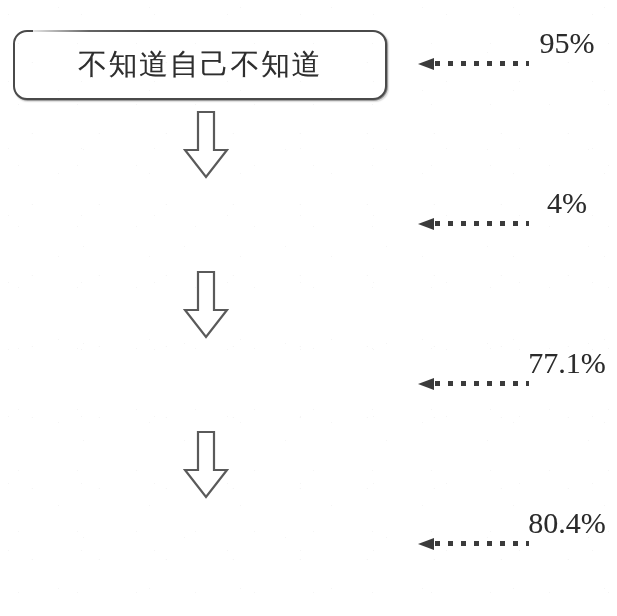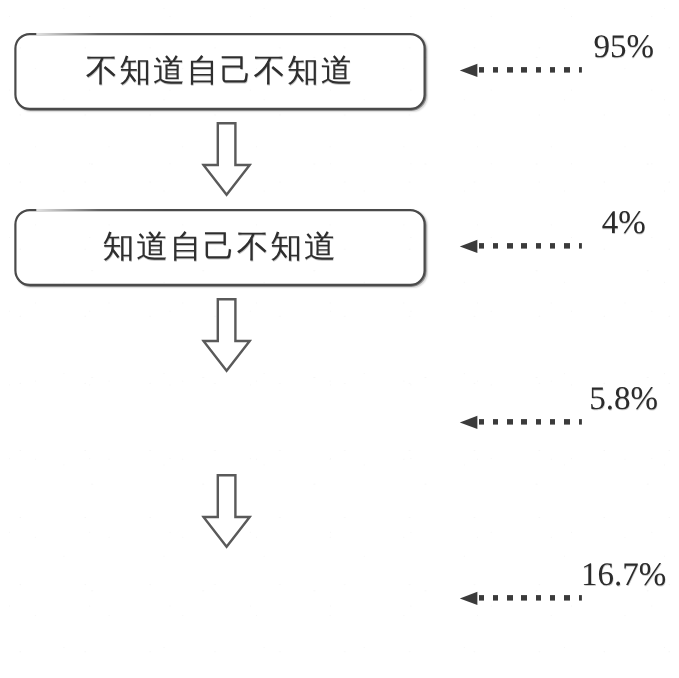--- a/index.html
+++ b/index.html
@@ -173,52 +173,49 @@
     <div class="pct-value">95%</div>
   </div>
 
   <div class="block-arrow a0">
     <svg viewBox="0 0 46 70" xmlns="http://www.w3.org/2000/svg" aria-hidden="true">
       <path d="M15 2 L31 2 L31 40 L44 40 L23 67 L2 40 L15 40 Z" fill="#ffffff" stroke="#5a5a5a" stroke-width="2.2" stroke-linejoin="miter"></path>
     </svg>
   </div>
 
   <div class="flow-row r1">
-    <div class="node-box">
-      <span class="node-label">知道自己不知道</span>
-    </div>
     <div class="leader">
       <span class="leader-arrowhead"></span>
       <span class="leader-dots"></span>
     </div>
     <div class="pct-value">4%</div>
   </div>
 
   <div class="block-arrow a1">
     <svg viewBox="0 0 46 70" xmlns="http://www.w3.org/2000/svg" aria-hidden="true">
       <path d="M15 2 L31 2 L31 40 L44 40 L23 67 L2 40 L15 40 Z" fill="#ffffff" stroke="#5a5a5a" stroke-width="2.2" stroke-linejoin="miter"></path>
     </svg>
   </div>
 
   <div class="flow-row r2">
     <div class="leader">
       <span class="leader-arrowhead"></span>
       <span class="leader-dots"></span>
     </div>
-    <div class="pct-value">5.8%</div>
+    <div class="pct-value">77.1%</div>
   </div>
 
   <div class="block-arrow a2">
     <svg viewBox="0 0 46 70" xmlns="http://www.w3.org/2000/svg" aria-hidden="true">
       <path d="M15 2 L31 2 L31 40 L44 40 L23 67 L2 40 L15 40 Z" fill="#ffffff" stroke="#5a5a5a" stroke-width="2.2" stroke-linejoin="miter"></path>
     </svg>
   </div>
 
   <div class="flow-row r3">
     <div class="leader">
       <span class="leader-arrowhead"></span>
       <span class="leader-dots"></span>
     </div>
-    <div class="pct-value">16.7%</div>
+    <div class="pct-value">80.4%</div>
   </div>
 
   <div id="scan-noise"></div>
 </div>
 
 </body></html>

